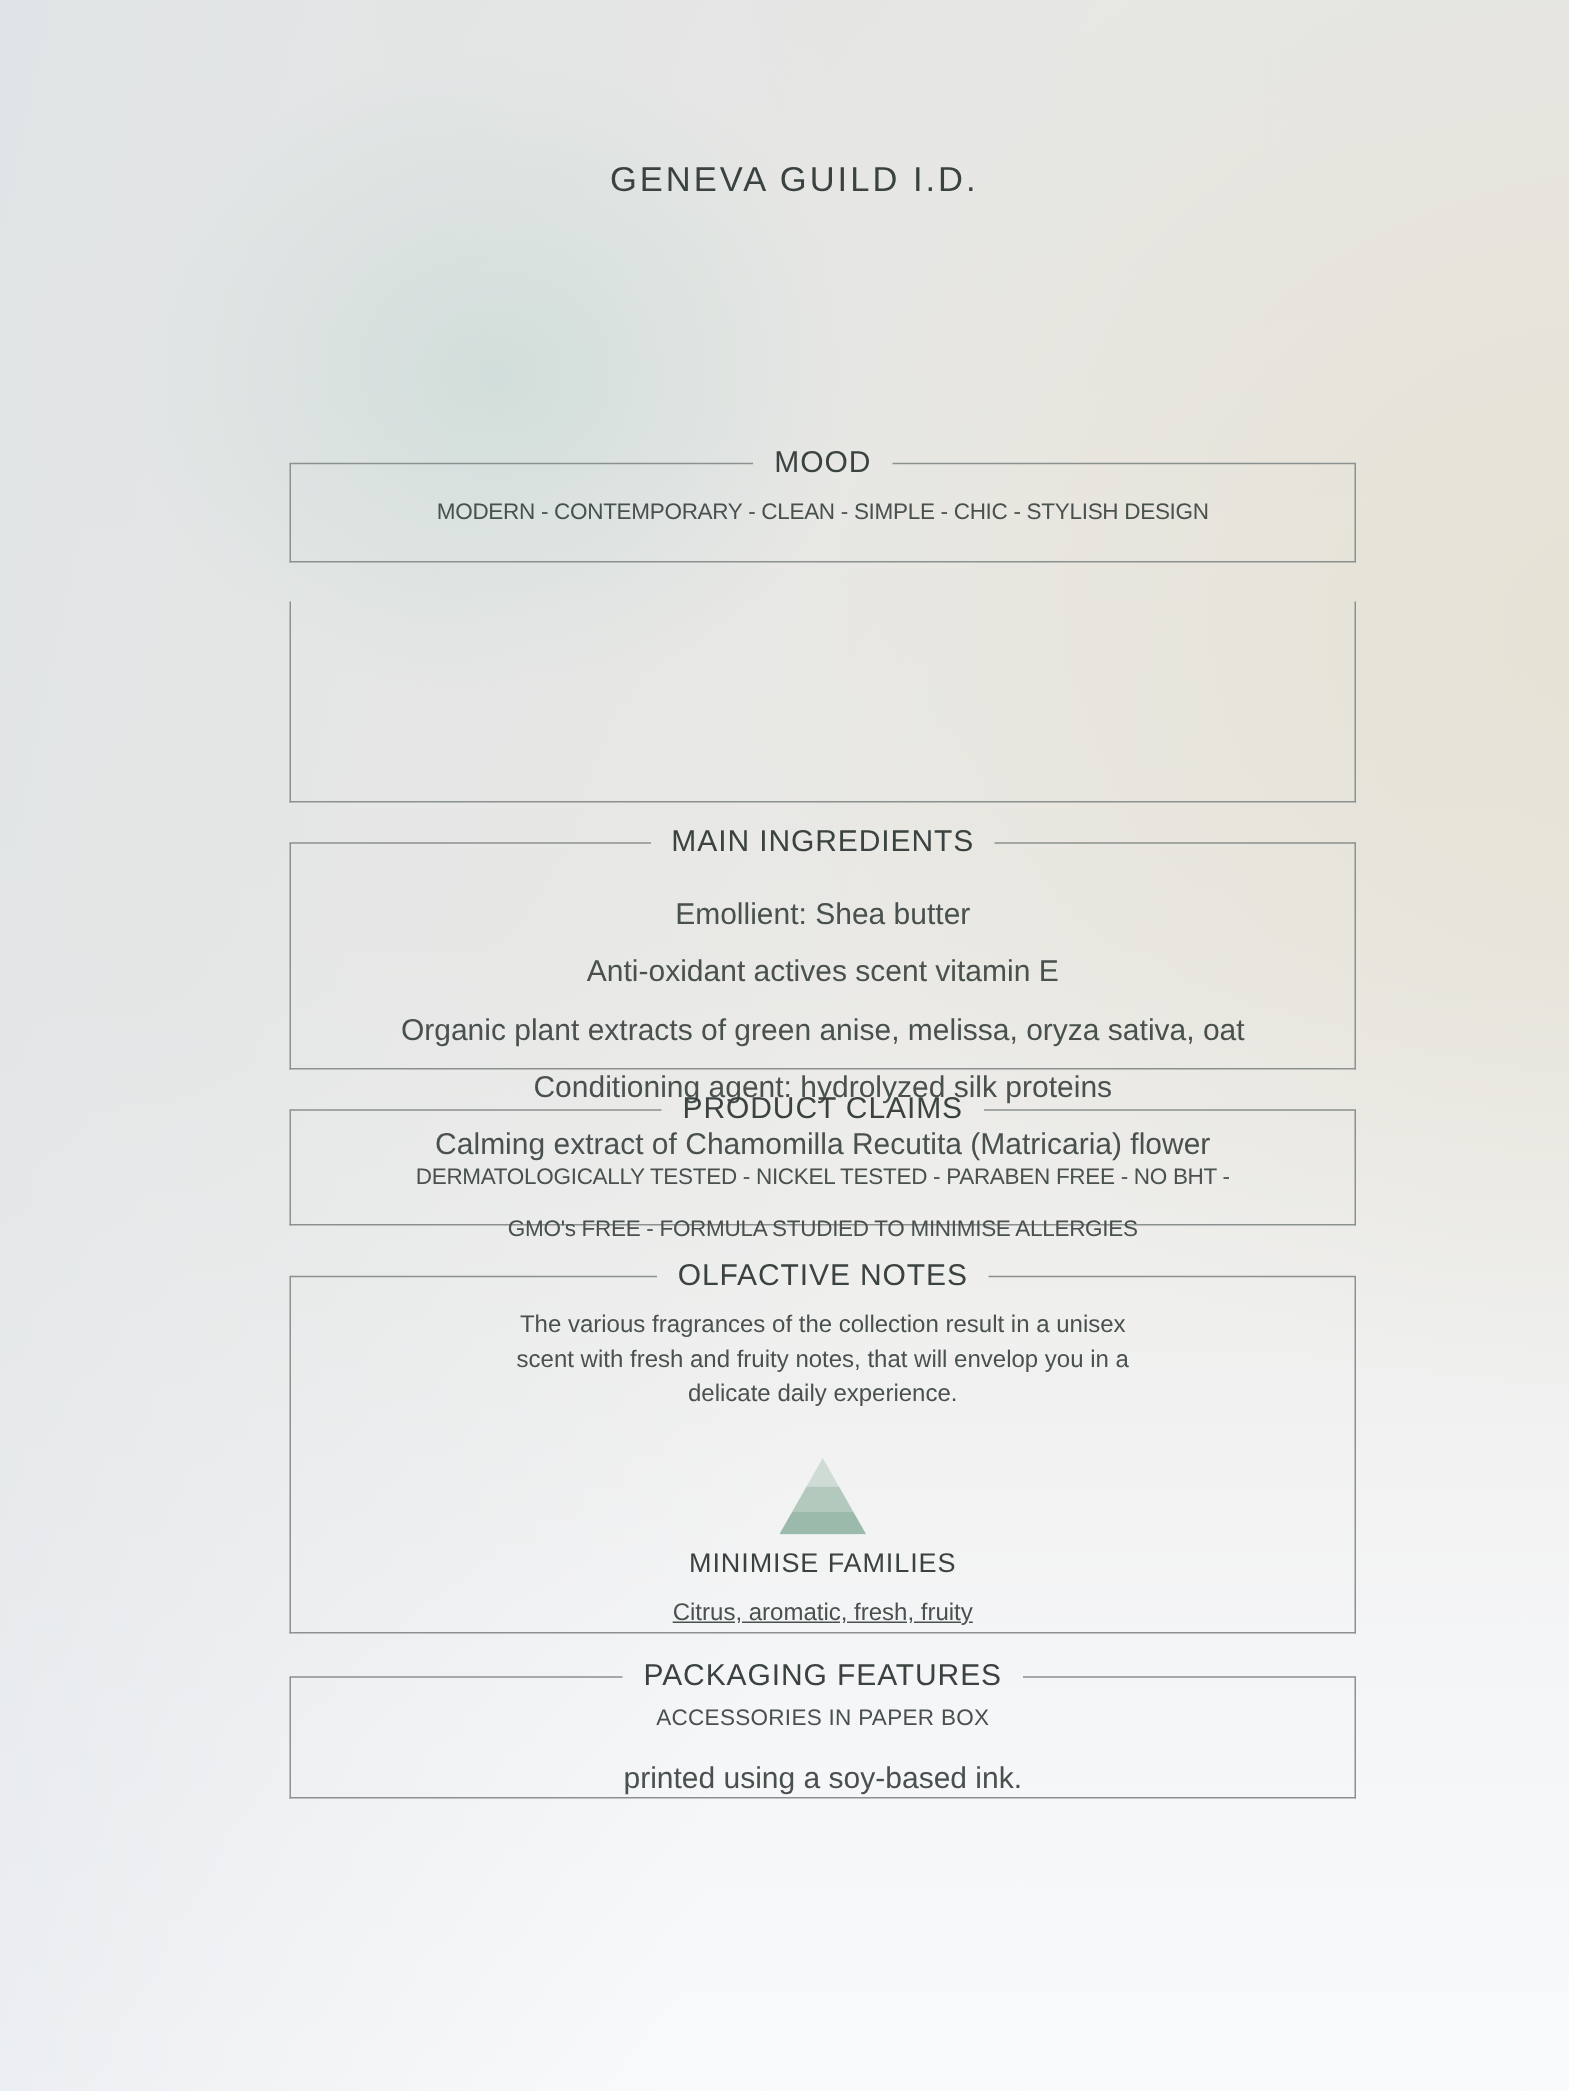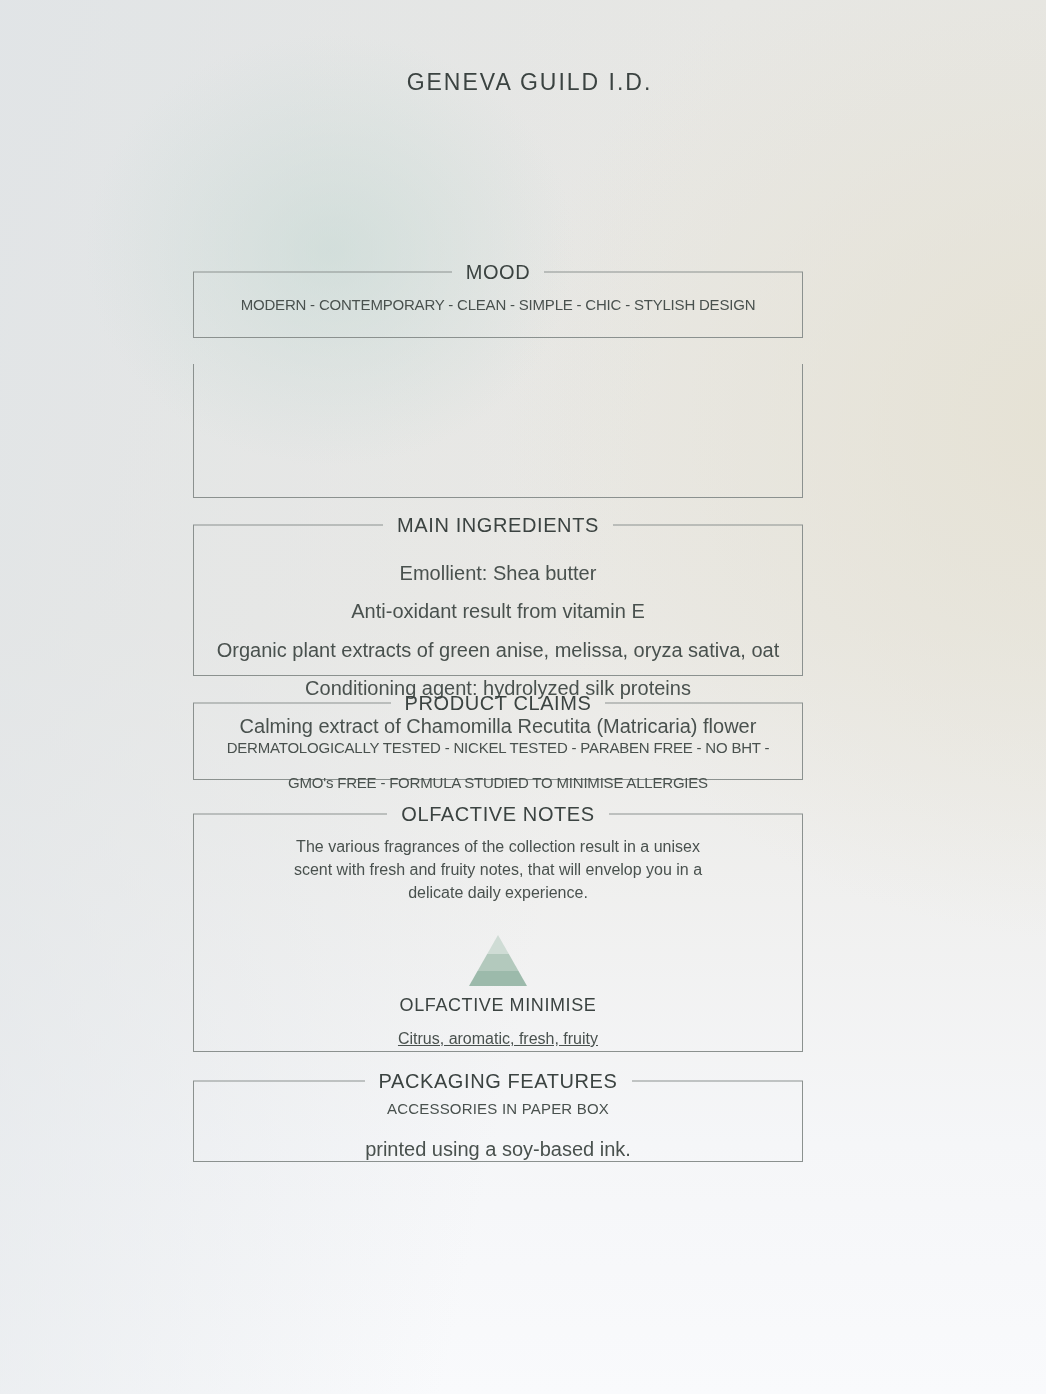--- a/index.html
+++ b/index.html
@@ -16,38 +16,38 @@
     background-color: #e8e8e4;
     background-image:
       radial-gradient(340px 300px at 330px 250px, rgba(198,217,212,0.60) 0%, rgba(198,217,212,0) 72%),
       radial-gradient(800px 720px at 1080px 420px, rgba(229,225,211,0.92) 0%, rgba(229,225,211,0) 72%),
       linear-gradient(102deg, rgba(224,228,231,0.85) 0%, rgba(224,228,231,0) 55%),
       linear-gradient(180deg, #e7e7e4 0%, #eae9e5 45%, #f5f6f8 82%, #f9fafc 100%);
   }
   .column {
     margin-left: 193px;
     width: 673px;
-    padding-top: 67px;
+    padding-top: 104px;
   }
   h1.page-title {
     margin: 0;
     text-align: center;
     font-size: 23px;
     font-weight: 400;
     letter-spacing: 2px;
     line-height: 30px;
     color: var(--ink-title, #3b4341);
   }
   
   .box {
     position: relative;
     box-sizing: border-box;
     border: 1px solid var(--rule, #8b918f);
     border-top: none;
-    width: 610px;
+    width: 711px;
   }
   .box-head {
     position: absolute;
     top: 0; left: -1px; right: -1px;
     display: flex;
     align-items: center;
     transform: translateY(-50%);
   }
   .box-head .rule {
     flex: 1 1 0;
@@ -138,21 +138,21 @@
     </section>
 
     <section class="box box-ingredients">
       <div class="box-head">
         <span class="rule"></span>
         <h2 class="box-title">MAIN INGREDIENTS</h2>
         <span class="rule"></span>
       </div>
       <div class="box-body">
         <p class="plain-line">Emollient: Shea butter</p>
-        <p class="plain-line">Anti-oxidant result from vitamin E</p>
+        <p class="plain-line">Anti-oxidant actives scent vitamin E</p>
         <p class="plain-line">Organic plant extracts of green anise, melissa, oryza sativa, oat</p>
         <p class="plain-line">Conditioning agent: hydrolyzed silk proteins</p>
         <p class="plain-line">Calming extract of Chamomilla Recutita (Matricaria) flower</p>
       </div>
     </section>
 
     <section class="box box-claims">
       <div class="box-head">
         <span class="rule"></span>
         <h2 class="box-title">PRODUCT CLAIMS</h2>
@@ -170,21 +170,21 @@
         <h2 class="box-title">OLFACTIVE NOTES</h2>
         <span class="rule"></span>
       </div>
       <div class="box-body">
         <p class="para">The various fragrances of the collection result in a unisex scent with fresh and fruity notes, that will envelop you in a delicate daily experience.</p>
         <div class="pyramid">
           <span class="band band-1"></span>
           <span class="band band-2"></span>
           <span class="band band-3"></span>
         </div>
-        <p class="families-title">OLFACTIVE MINIMISE</p>
+        <p class="families-title">MINIMISE FAMILIES</p>
         <p class="families-line">Citrus, aromatic, fresh, fruity</p>
       </div>
     </section>
 
     <section class="box box-packaging">
       <div class="box-head">
         <span class="rule"></span>
         <h2 class="box-title">PACKAGING FEATURES</h2>
         <span class="rule"></span>
       </div>

